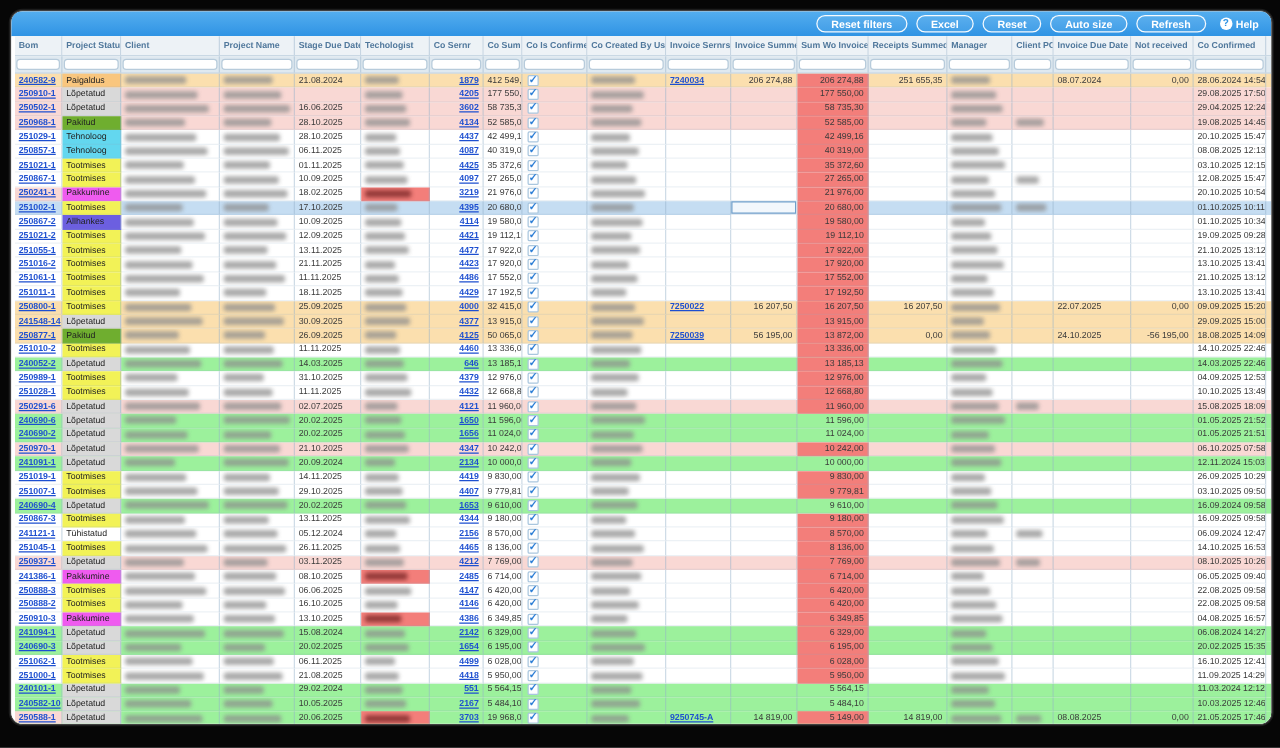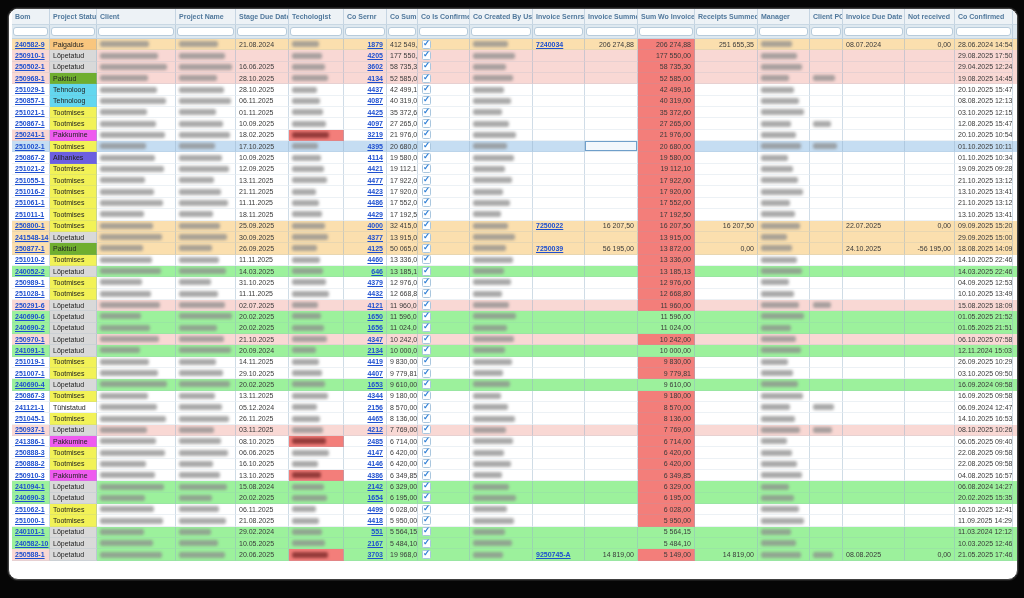--- a/index.html
+++ b/index.html
@@ -36,20 +36,31 @@
     flex:none;margin-left:1px;}
   .cb .mk{position:absolute;left:0px;top:-3px;color:#2e7fd6;font-size:8.5px;font-weight:bold;}
   .selcell{box-shadow:inset 0 0 0 1px #6f9fca;background:#f2f7fc !important;}
   .statustxt{font-size:7px;color:#222;}
 </style>
 </head>
 <body>
 
 <div class="stage">
   <div class="window">
+    <div class="titlebar">
+      <button class="tbtn">Reset filters</button>
+      <button class="tbtn">Excel</button>
+      <button class="tbtn">Reset</button>
+      <button class="tbtn">Auto size</button>
+      <button class="tbtn">Refresh</button>
+      <div class="helpbtn">
+        <span class="qm">?</span>
+        <span>Help</span>
+      </div>
+    </div>
     <div class="grid" id="grid">
         <div class="g-row head">
           <div class="g-cell" style="width: 38px;">
             <span>Bom</span>
           </div>
           <div class="g-cell" style="width: 47px;">
             <span>Project Status</span>
           </div>
           <div class="g-cell" style="width: 79px;">
             <span>Client</span>

